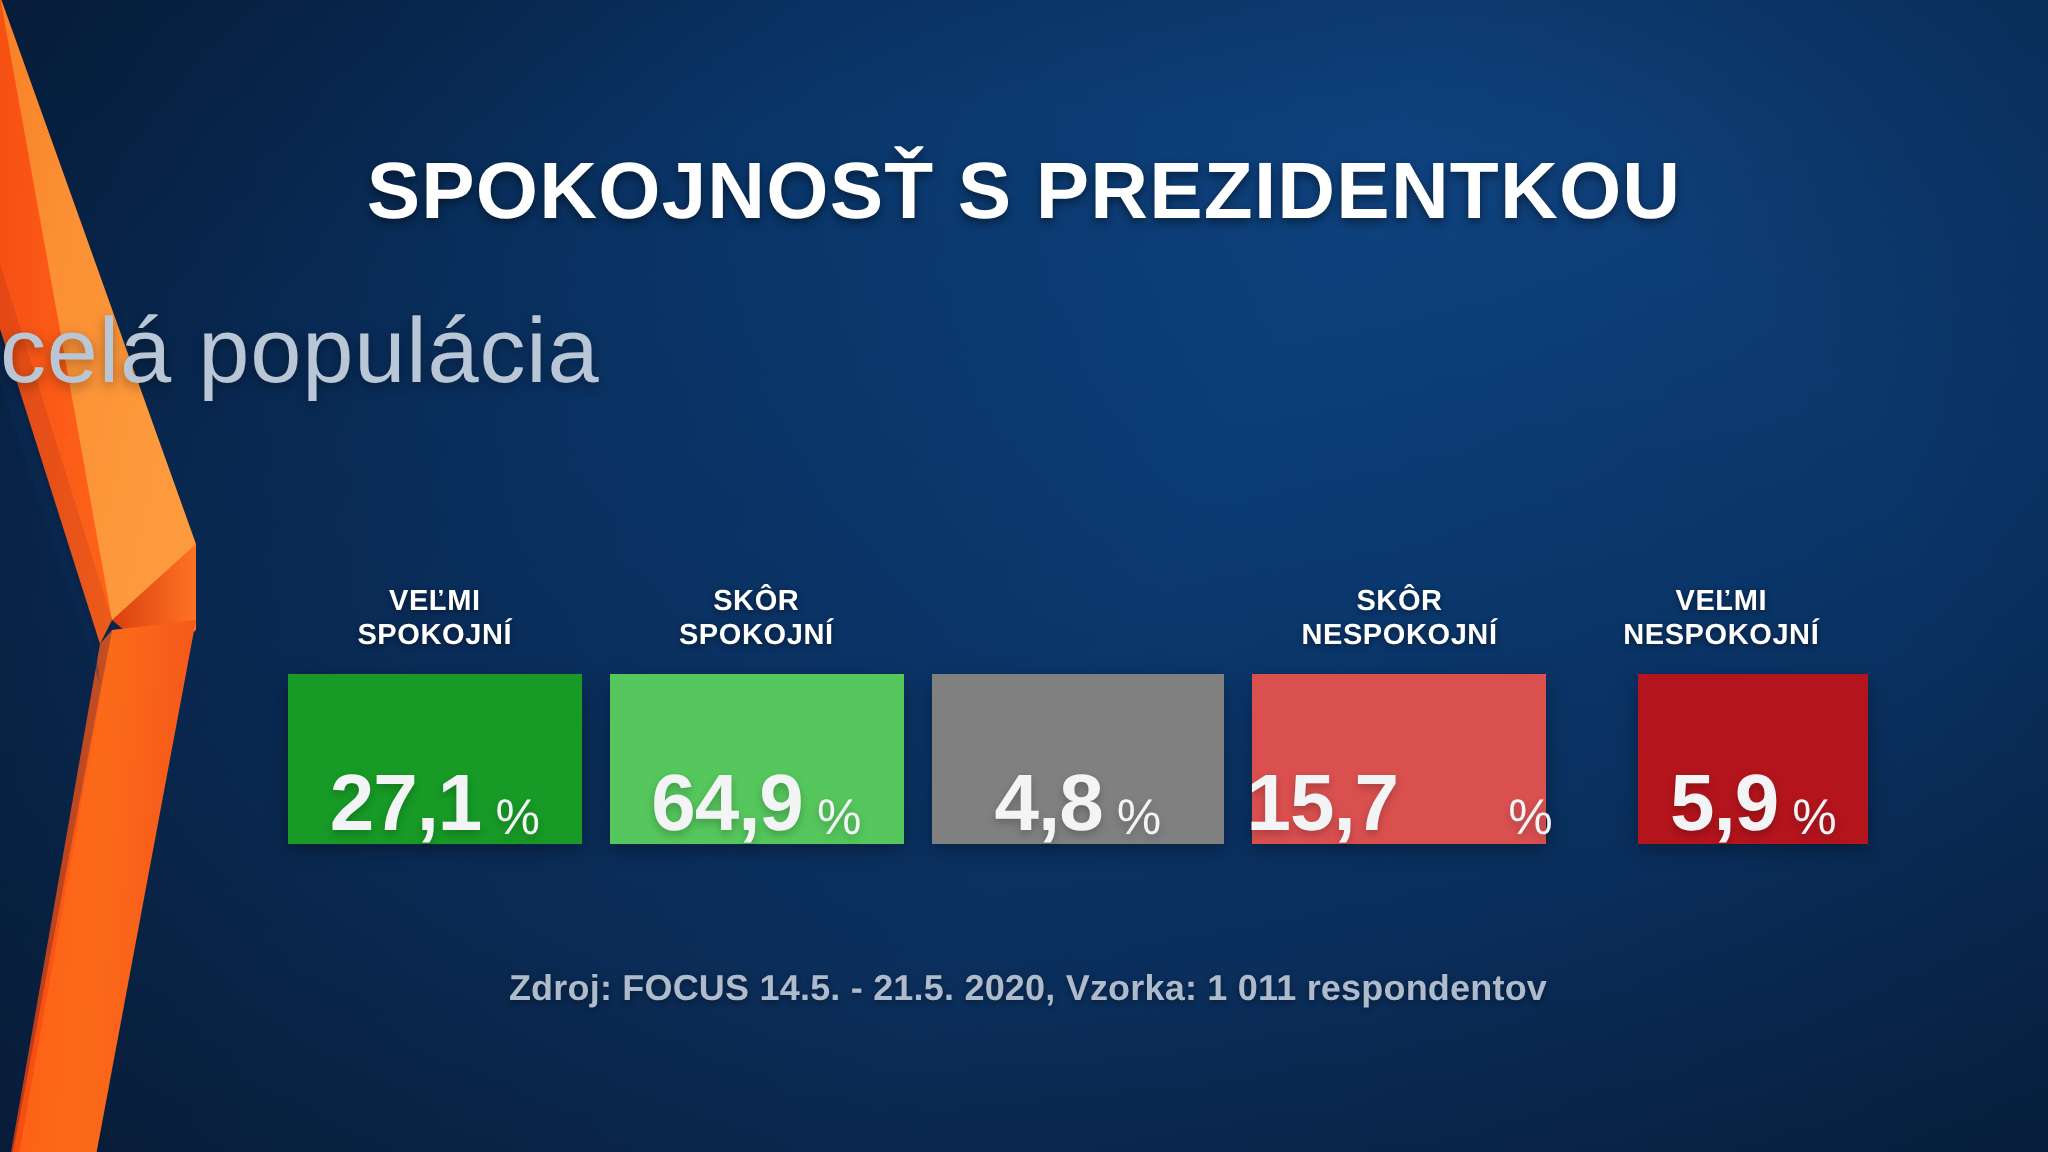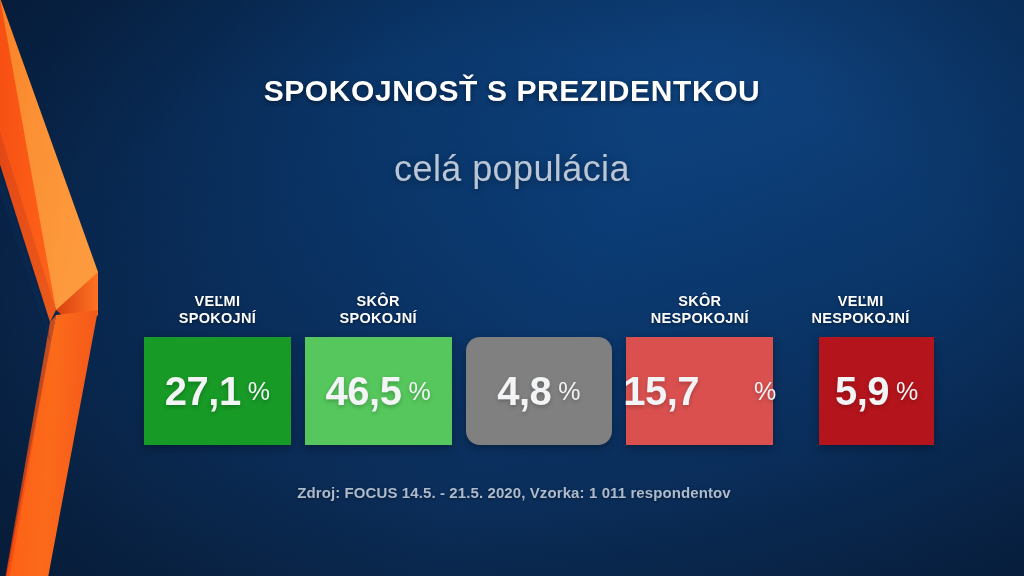--- a/index.html
+++ b/index.html
@@ -49,33 +49,32 @@
     position: absolute;
     inset: 0;
   }
   .title {
     position: absolute;
     top: 74px;
     left: 0;
     right: 0;
     text-align: center;
     color: #ffffff;
-    font-size: 30px;
+    font-size: 40px;
     font-weight: bold;
     letter-spacing: 0.6px;
     text-shadow: 0 2px 5px rgba(0,0,0,0.45);
   }
   .subtitle {
     position: absolute;
     top: 148px;
     left: 0;
     right: 0;
-    text-align: center;
     color: #b9c6d6;
-    font-size: 36px;
+    font-size: 46px;
     font-weight: normal;
     letter-spacing: 0.4px;
     text-shadow: 0 2px 6px rgba(0,0,0,0.35);
   }
   
   .stats {
     position: absolute;
     left: 144px;
     top: 292px;
     width: 790px;
@@ -97,23 +96,23 @@
     letter-spacing: 0.3px;
     margin-bottom: 9px;
     text-shadow: 0 1px 3px rgba(0,0,0,0.45);
     min-height: 36px;
     display: flex;
     flex-direction: column;
     justify-content: flex-end;
   }
   .stat-label span { display: block; }
   .stat-box {
-    height: 108px;
-    display: flex;
-    align-items: center;
+    height: 85px;
+    display: flex;
+    align-items: flex-end;
     justify-content: center;
     box-shadow: 0 3px 9px rgba(0,0,0,0.33);
   }
   .stat-value {
     color: #f2f4f6;
     font-size: 40px;
     font-weight: bold;
     letter-spacing: -0.5px;
     line-height: 1;
     text-shadow: 0 2px 4px rgba(0,0,0,0.22);
@@ -126,21 +125,21 @@
     line-height: 1;
     text-shadow: 0 2px 4px rgba(0,0,0,0.22);
   }
   .source {
     position: absolute;
     top: 484px;
     left: 4px;
     right: 0;
     text-align: center;
     color: #aebbcc;
-    font-size: 15px;
+    font-size: 18px;
     font-weight: bold;
     letter-spacing: 0.1px;
     text-shadow: 0 1px 3px rgba(0,0,0,0.4);
   }
 </style>
 </head>
 <body>
 
 <div id="stage">
 
@@ -194,27 +193,27 @@
           <span class="stat-pct">%</span>
         </div>
       </div>
 
       <div class="stat">
         <div class="stat-label">
           <span>SKÔR</span>
           <span>SPOKOJNÍ</span>
         </div>
         <div class="stat-box" id="box1" style="background: rgb(85, 199, 92);">
-          <span class="stat-value">46,5</span>
-          <span class="stat-pct">%</span>
-        </div>
-      </div>
-
-      <div class="stat">
-        <div class="stat-box" id="box2" style="background: rgb(128, 128, 128); border-radius: 14px;">
+          <span class="stat-value">64,9</span>
+          <span class="stat-pct">%</span>
+        </div>
+      </div>
+
+      <div class="stat">
+        <div class="stat-box" id="box2" style="background: rgb(128, 128, 128);">
           <span class="stat-value">4,8</span>
           <span class="stat-pct">%</span>
         </div>
       </div>
 
       <div class="stat">
         <div class="stat-label">
           <span>SKÔR</span>
           <span>NESPOKOJNÍ</span>
         </div>

